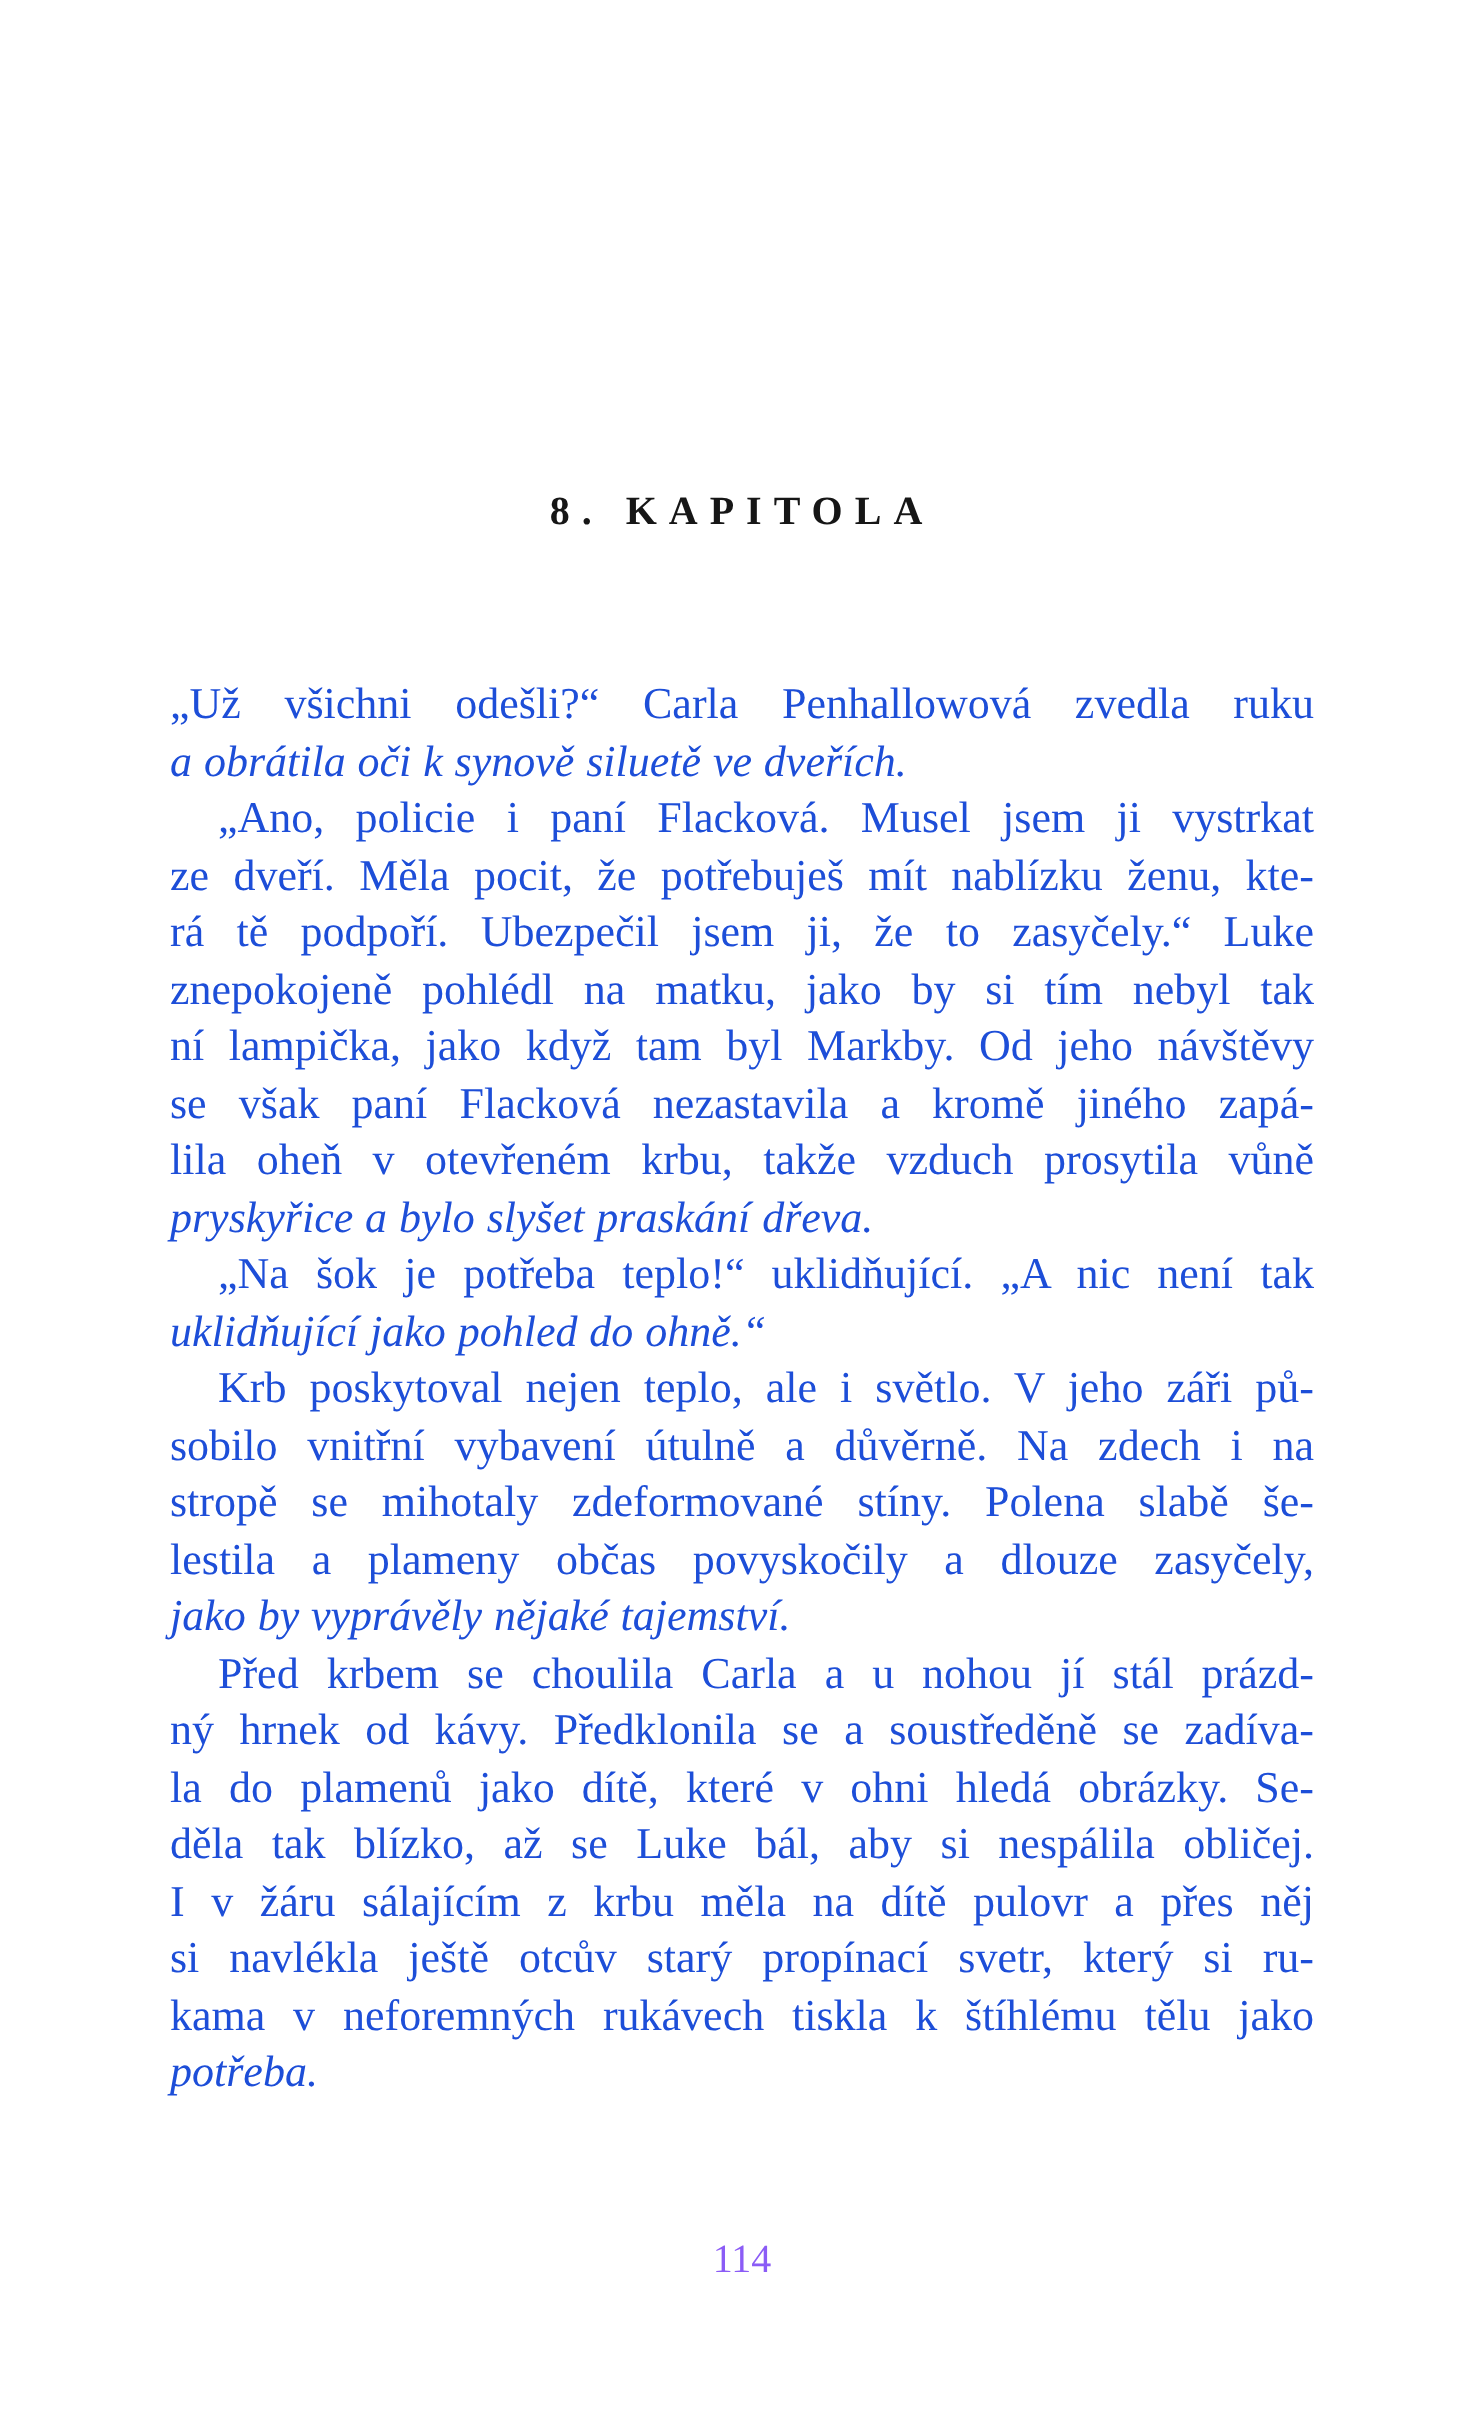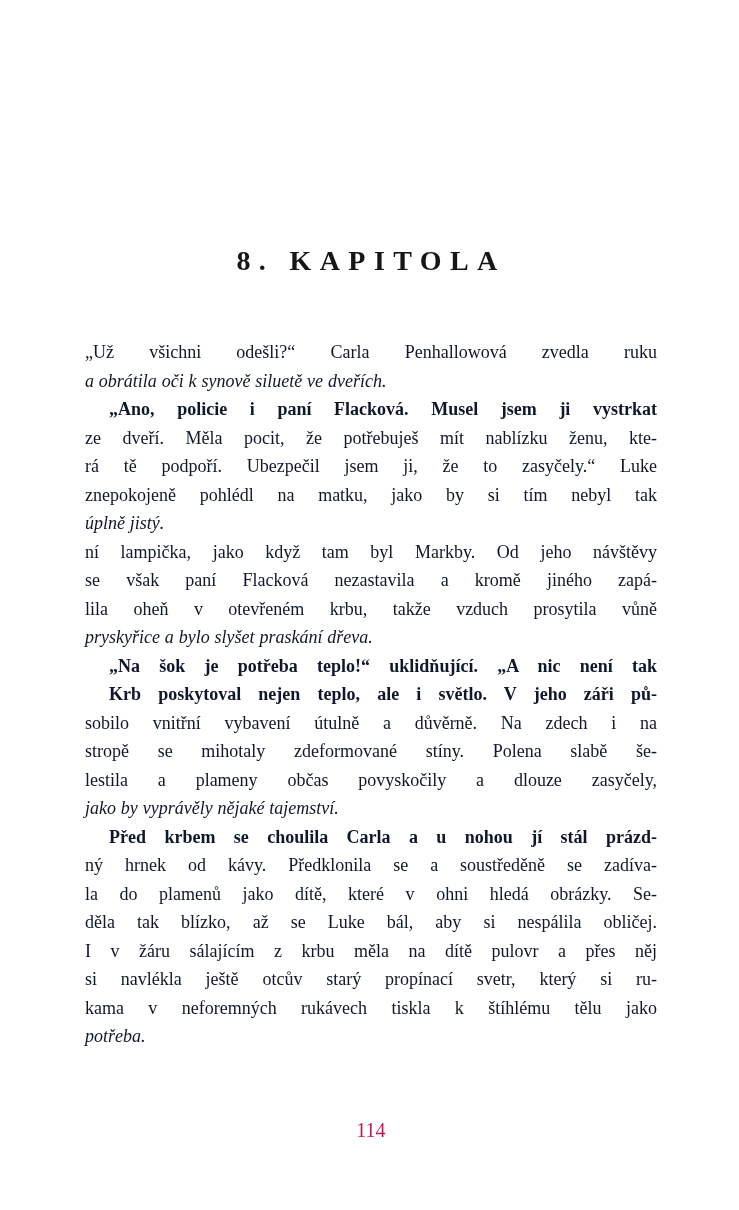--- a/index.html
+++ b/index.html
@@ -16,88 +16,87 @@
     font-family: "Liberation Serif", "DejaVu Serif", serif;
     overflow: hidden;
   }
   .chapter-title {
     position: absolute;
     top: 245px;
     left: 85px;
     width: 572px;
     margin: 0;
     text-align: center;
-    font-size: 28px;
+    font-size: 20px;
     font-weight: bold;
     letter-spacing: 0.30em;
     color: #161616;
     white-space: nowrap;
   }
   .body-text {
     position: absolute;
     top: 338px;
     left: 85px;
     width: 572px;
-    font-size: 18px;
+    font-size: 22px;
     line-height: 28.5px;
-    color: #0f172a;
+    color: #1d4ed8;
   }
   .paragraph {
     margin: 0;
     padding: 0;
   }
   .text-line {
     text-align: justify;
     text-align-last: justify;
     word-spacing: 0.02em;
   }
   .text-line.last {
     text-align-last: left;
     font-style: italic;
   }
   .text-line.indent {
     padding-left: 24px;
-    font-weight: bold;
   }
   .page-number {
     position: absolute;
     top: 1119px;
     left: 85px;
     width: 572px;
     text-align: center;
     font-size: 20px;
-    color: #be185d;
+    color: #8b5cf6;
   }
 </style>
 </head>
 <body>
 
 <div class="book-page">
   <h1 class="chapter-title">8. KAPITOLA</h1>
 
   <div class="body-text">
       <div class="paragraph">
         <div class="text-line">„Už všichni odešli?“ Carla Penhallowová zvedla ruku</div>
         <div class="text-line last">a obrátila oči k synově siluetě ve dveřích.</div>
       </div>
       <div class="paragraph">
         <div class="text-line indent">„Ano, policie i paní Flacková. Musel jsem ji vystrkat</div>
         <div class="text-line">ze dveří. Měla pocit, že potřebuješ mít nablízku ženu, kte-</div>
         <div class="text-line">rá tě podpoří. Ubezpečil jsem ji, že to zasyčely.“ Luke</div>
         <div class="text-line">znepokojeně pohlédl na matku, jako by si tím nebyl tak</div>
-        <div class="text-line last">úplně jistý.</div>
       </div>
       <div class="paragraph">
         <div class="text-line">ní lampička, jako když tam byl Markby. Od jeho návštěvy</div>
         <div class="text-line">se však paní Flacková nezastavila a kromě jiného zapá-</div>
         <div class="text-line">lila oheň v otevřeném krbu, takže vzduch prosytila vůně</div>
         <div class="text-line last">pryskyřice a bylo slyšet praskání dřeva.</div>
       </div>
       <div class="paragraph">
         <div class="text-line indent">„Na šok je potřeba teplo!“ uklidňující. „A nic není tak</div>
+        <div class="text-line last">uklidňující jako pohled do ohně.“</div>
       </div>
       <div class="paragraph">
         <div class="text-line indent">Krb poskytoval nejen teplo, ale i světlo. V jeho záři pů-</div>
         <div class="text-line">sobilo vnitřní vybavení útulně a důvěrně. Na zdech i na</div>
         <div class="text-line">stropě se mihotaly zdeformované stíny. Polena slabě še-</div>
         <div class="text-line">lestila a plameny občas povyskočily a dlouze zasyčely,</div>
         <div class="text-line last">jako by vyprávěly nějaké tajemství.</div>
       </div>
       <div class="paragraph">
         <div class="text-line indent">Před krbem se choulila Carla a u nohou jí stál prázd-</div>

